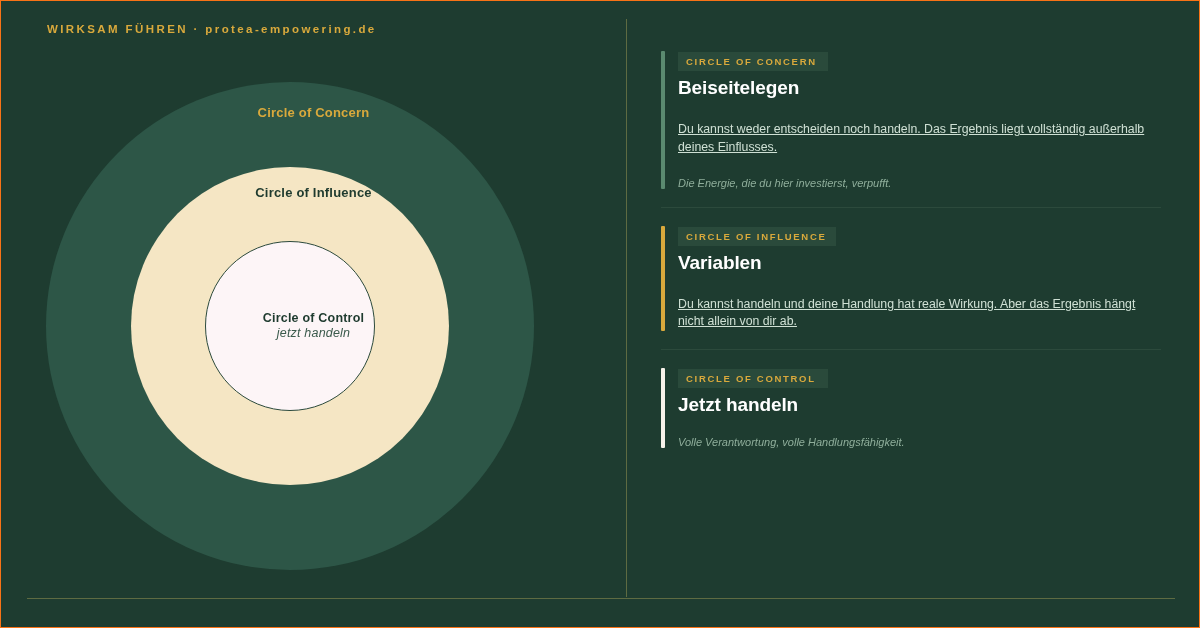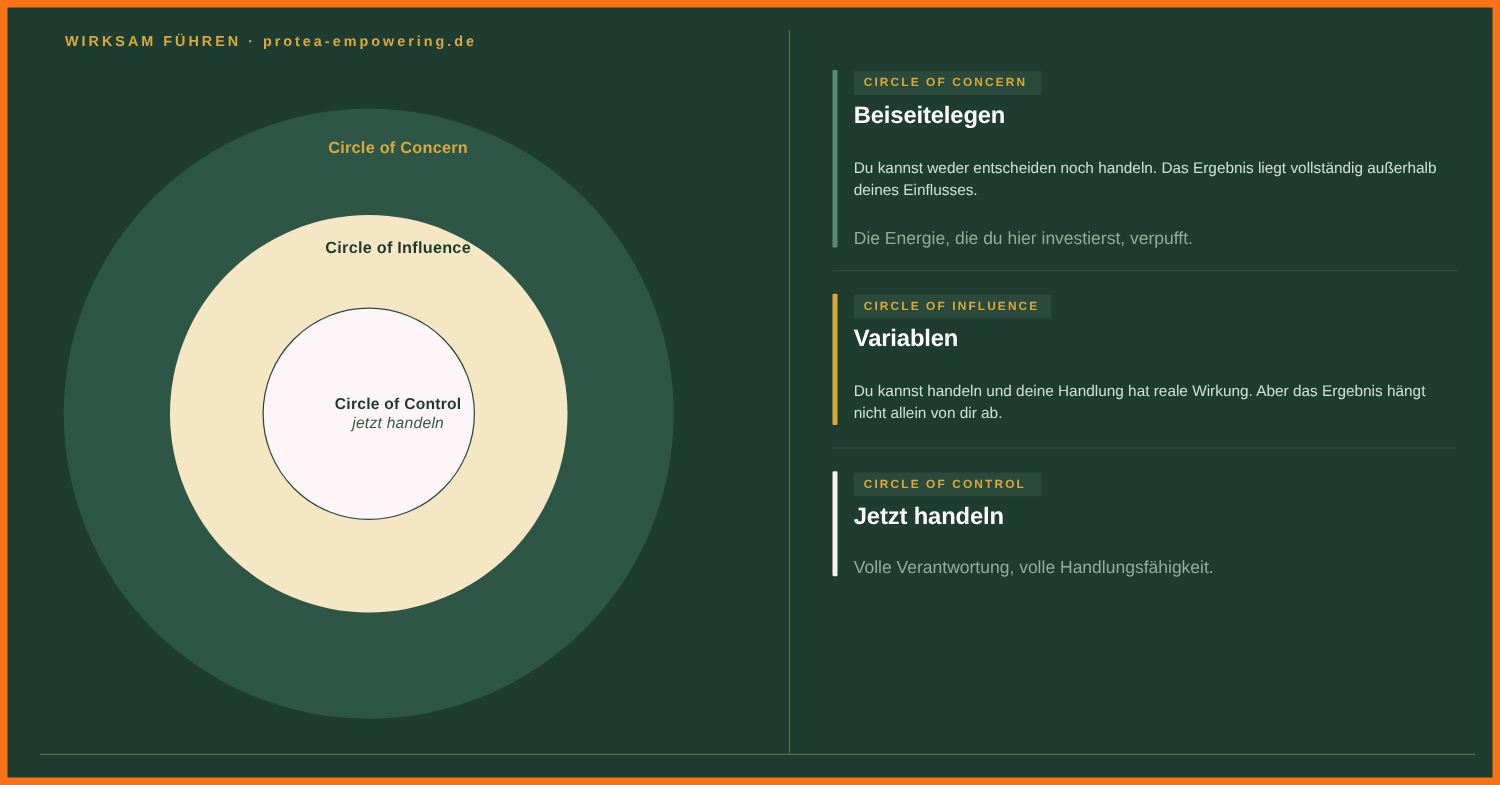--- a/index.html
+++ b/index.html
@@ -3,21 +3,21 @@
 <meta charset="utf-8">
 <style>
   * { margin:0; padding:0; box-sizing:border-box; }
   html,body { background:#14241d; }
   body { font-family:"Liberation Sans", sans-serif; }
 
   #canvas {
     position:relative;
     width:1200px; height:628px;
     background:#1e3c30;
-    border:6px solid #f97316;
+    border:1px solid #f97316;
     overflow:hidden;
   }
 
   
   #header {
     position:absolute; left:46px; top:22px;
     font-size:11.5px; font-weight:bold;
     letter-spacing:2.4px;
     color:#d9a93c;
     white-space:pre;
@@ -105,24 +105,25 @@
   .card-title {
     margin-top:6px;
     font-size:19px; font-weight:bold;
     color:#ffffff; letter-spacing:-.1px;
   }
   .card-body {
     margin-top:22px;
     font-size:12.3px; line-height:1.45;
     color:#cfe0d4;
     max-width:490px;
+    text-decoration:underline;
   }
   .card-note {
     margin-top:20px;
-    font-size:14px; 
+    font-size:11px; font-style:italic;
     color:#8fae9b;
   }
 </style>
 </head>
 <body>
 
 <div id="canvas">
 
   <div id="header">WIRKSAM FÜHREN · protea-empowering.de</div>
 

